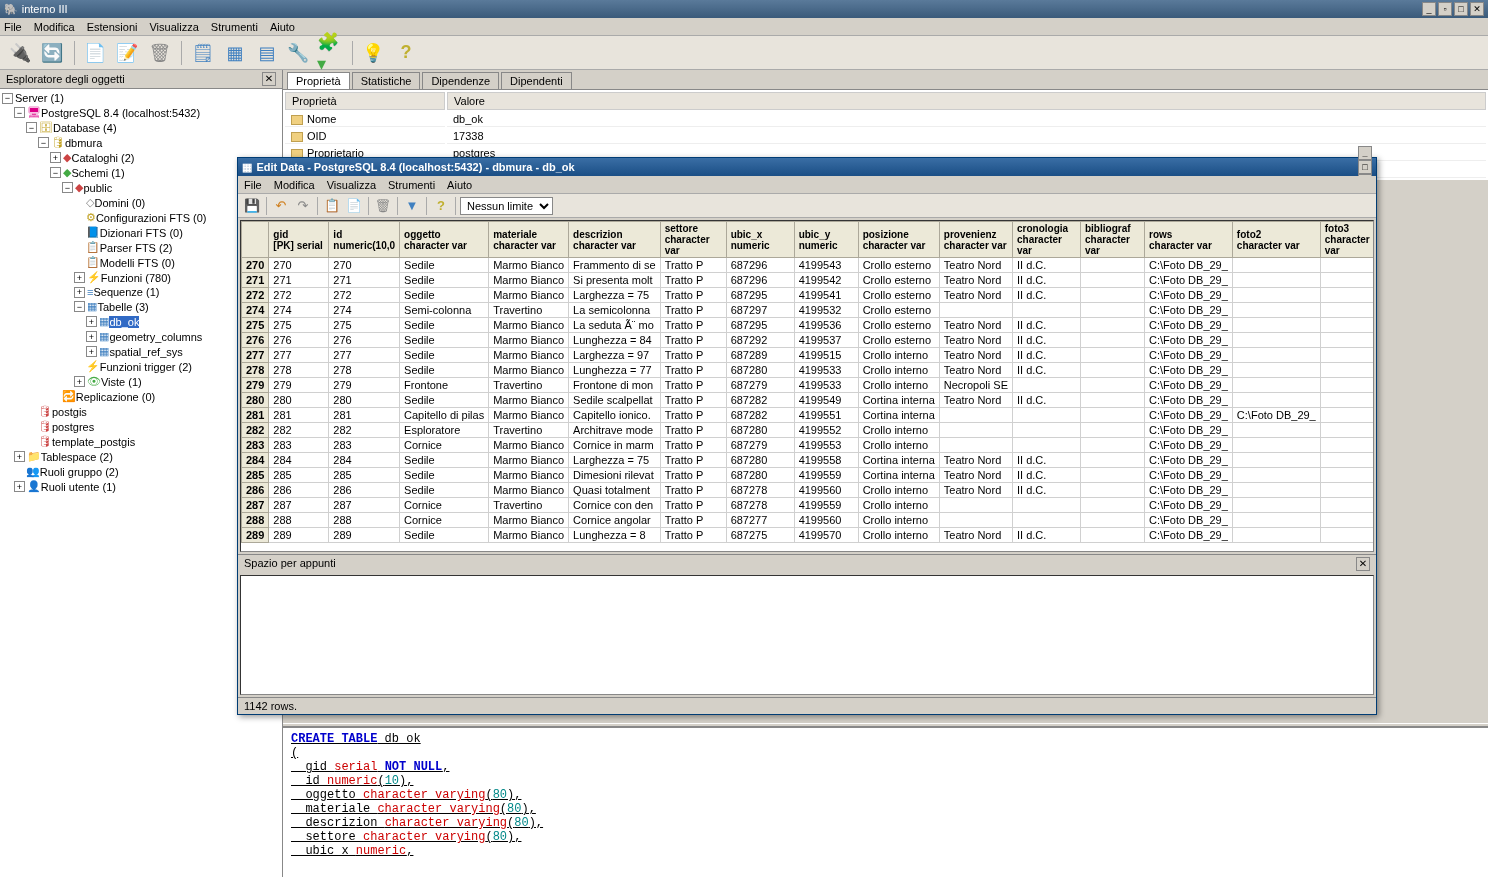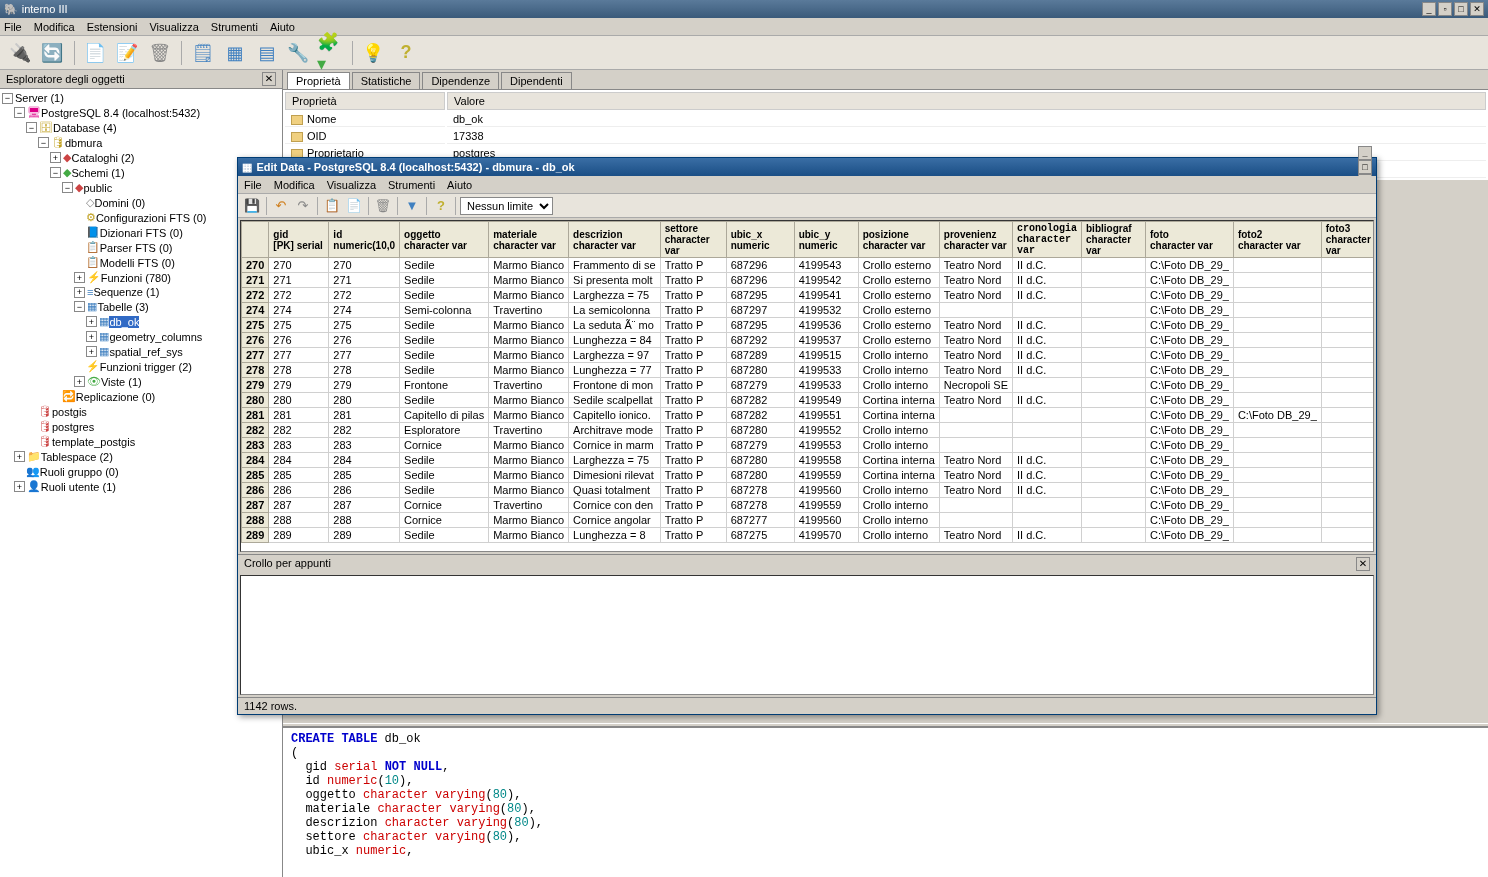--- a/index.html
+++ b/index.html
@@ -176,21 +176,21 @@
           <span>Configurazioni FTS (0)</span>
         </div>
       <div class="tree-node">
           <span class="tree-sp" style="width:84px;"></span>
           <span style="color:#4080c0;">📘 </span>
           <span>Dizionari FTS (0)</span>
         </div>
       <div class="tree-node">
           <span class="tree-sp" style="width:84px;"></span>
           <span style="color:#c0a020;">📋 </span>
-          <span>Parser FTS (0)</span>
+          <span>Parser FTS (2)</span>
         </div>
       <div class="tree-node">
           <span class="tree-sp" style="width:84px;"></span>
           <span style="color:#c0a020;">📋 </span>
           <span>Modelli FTS (0)</span>
         </div>
       <div class="tree-node">
           <span class="tree-sp" style="width:72px;"></span>
           <span class="tree-toggle">+</span>
           <span style="color:#888;">⚡ </span>
@@ -259,21 +259,21 @@
         </div>
       <div class="tree-node">
           <span class="tree-sp" style="width:12px;"></span>
           <span class="tree-toggle">+</span>
           <span style="color:#c0a020;">📁 </span>
           <span>Tablespace (2)</span>
         </div>
       <div class="tree-node">
           <span class="tree-sp" style="width:24px;"></span>
           <span style="color:#4080c0;">👥 </span>
-          <span>Ruoli gruppo (0)</span>
+          <span>Ruoli gruppo (2)</span>
         </div>
       <div class="tree-node">
           <span class="tree-sp" style="width:12px;"></span>
           <span class="tree-toggle">+</span>
           <span style="color:#4080c0;">👤 </span>
           <span>Ruoli utente (1)</span>
         </div>
     </div>
   </div>
 
@@ -303,21 +303,21 @@
             <td>postgres</td>
           </tr>
       <tr>
             <td><span class="prop-icon"></span><span>Tablespace</span></td>
             <td>pg_default</td>
           </tr>
     </tbody>
       </table>
     <div style="flex:1;"></div>
     <div class="vsplit"></div>
-    <div class="sql-pane" style="height:150px;flex:none;"><span class="sql-kw">CREATE TABLE</span><span> db_ok</span>
+    <div class="sql-pane" style="height:150px;flex:none;text-decoration:underline;"><span class="sql-kw">CREATE TABLE</span><span> db_ok</span>
 <span>(</span>
 <span>  gid </span><span class="sql-ty">serial</span><span class="sql-kw"> NOT NULL</span><span>,</span>
 <span>  id </span><span class="sql-ty">numeric</span><span>(</span><span class="sql-num">10</span><span>),</span>
 <span>  oggetto </span><span class="sql-ty">character varying</span><span>(</span><span class="sql-num">80</span><span>),</span>
 <span>  materiale </span><span class="sql-ty">character varying</span><span>(</span><span class="sql-num">80</span><span>),</span>
 <span>  descrizion </span><span class="sql-ty">character varying</span><span>(</span><span class="sql-num">80</span><span>),</span>
 <span>  settore </span><span class="sql-ty">character varying</span><span>(</span><span class="sql-num">80</span><span>),</span>
 <span>  ubic_x </span><span class="sql-ty">numeric</span><span>,</span></div>
   </div>
 </div>
@@ -399,30 +399,30 @@
               <div class="sub">numeric</div>
             </th>
             <th style="min-width: 68px;">
               <div><b>posizione</b></div>
               <div class="sub">character var</div>
             </th>
             <th style="min-width: 66px;">
               <div><b>provenienz</b></div>
               <div class="sub">character var</div>
             </th>
-            <th style="min-width: 68px; font-family: Liberation Mono, monospace;">
+            <th style="min-width: 68px;">
               <div><b>cronologia</b></div>
               <div class="sub">character var</div>
             </th>
             <th style="min-width: 64px;">
               <div><b>bibliograf</b></div>
               <div class="sub">character var</div>
             </th>
             <th style="min-width: 68px;">
-              <div><b>foto</b></div>
+              <div><b>rows</b></div>
               <div class="sub">character var</div>
             </th>
             <th style="min-width: 64px; margin-top: 16px;">
               <div><b>foto2</b></div>
               <div class="sub">character var</div>
             </th>
             <th style="min-width: 64px;">
               <div><b>foto3</b></div>
               <div class="sub">character var</div>
             </th>
@@ -769,20 +769,20 @@
             <td></td>
             <td>C:\Foto DB_29_</td>
             <td></td>
             <td></td>
           </tr>
         </tbody>
     </table>
   </div>
 
   <div class="scratch-header">
-    <span>Crollo per appunti</span>
+    <span>Spazio per appunti</span>
     <span class="panel-close">✕</span>
   </div>
   <div class="scratch-body"></div>
   <div class="statusbar">
     <span>1142 rows.</span>
   </div>
 </div>
 
 </body></html>

